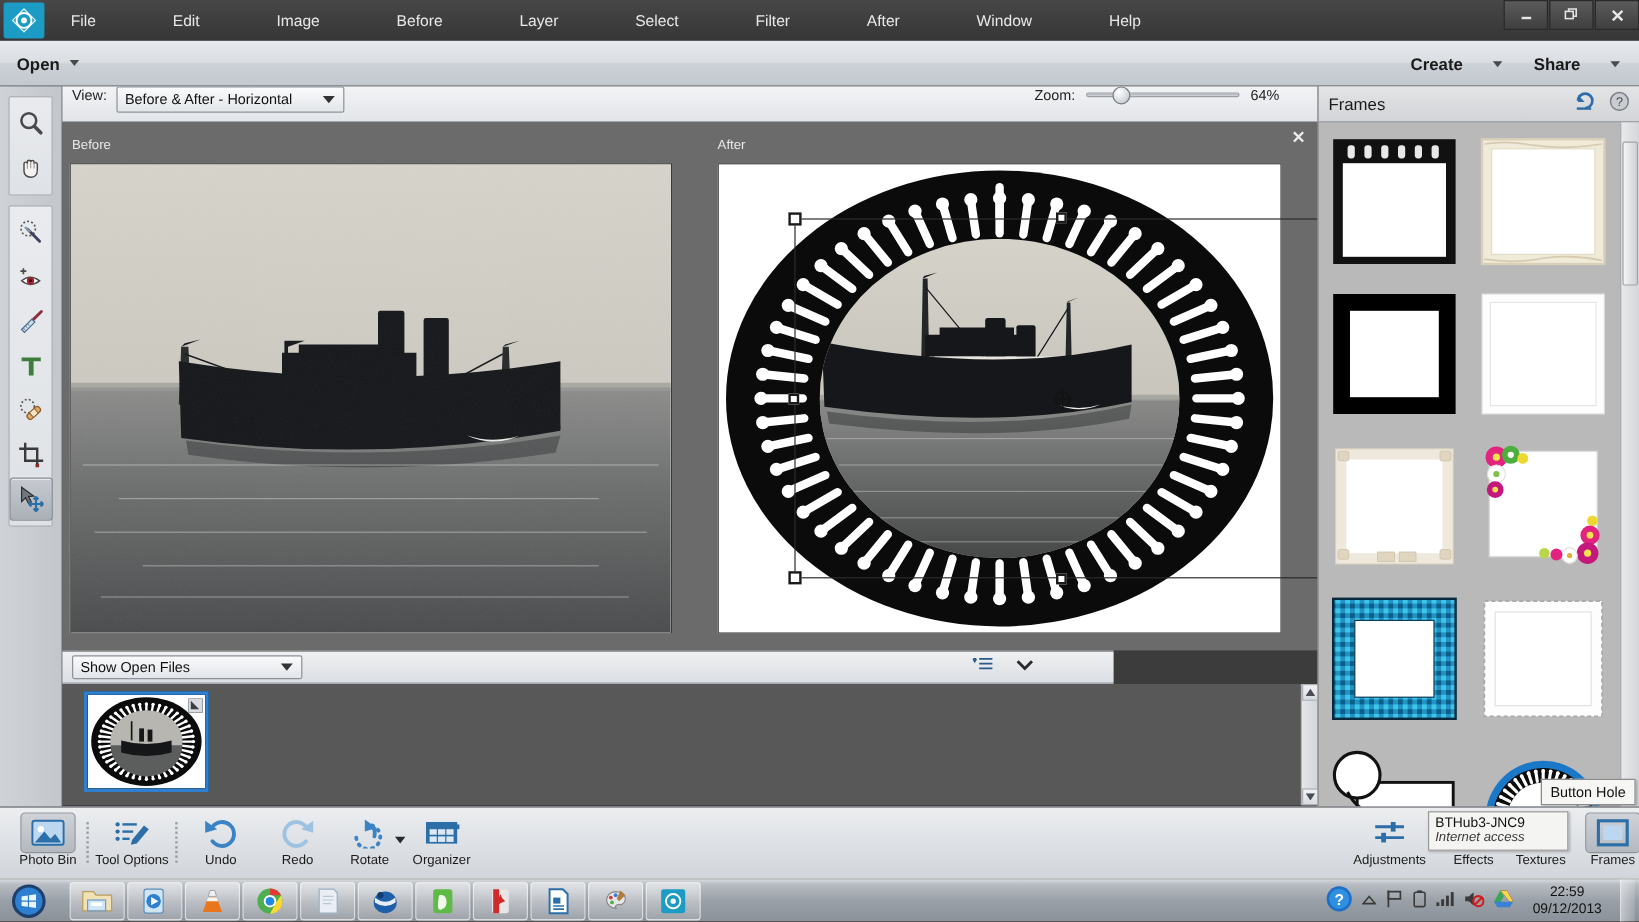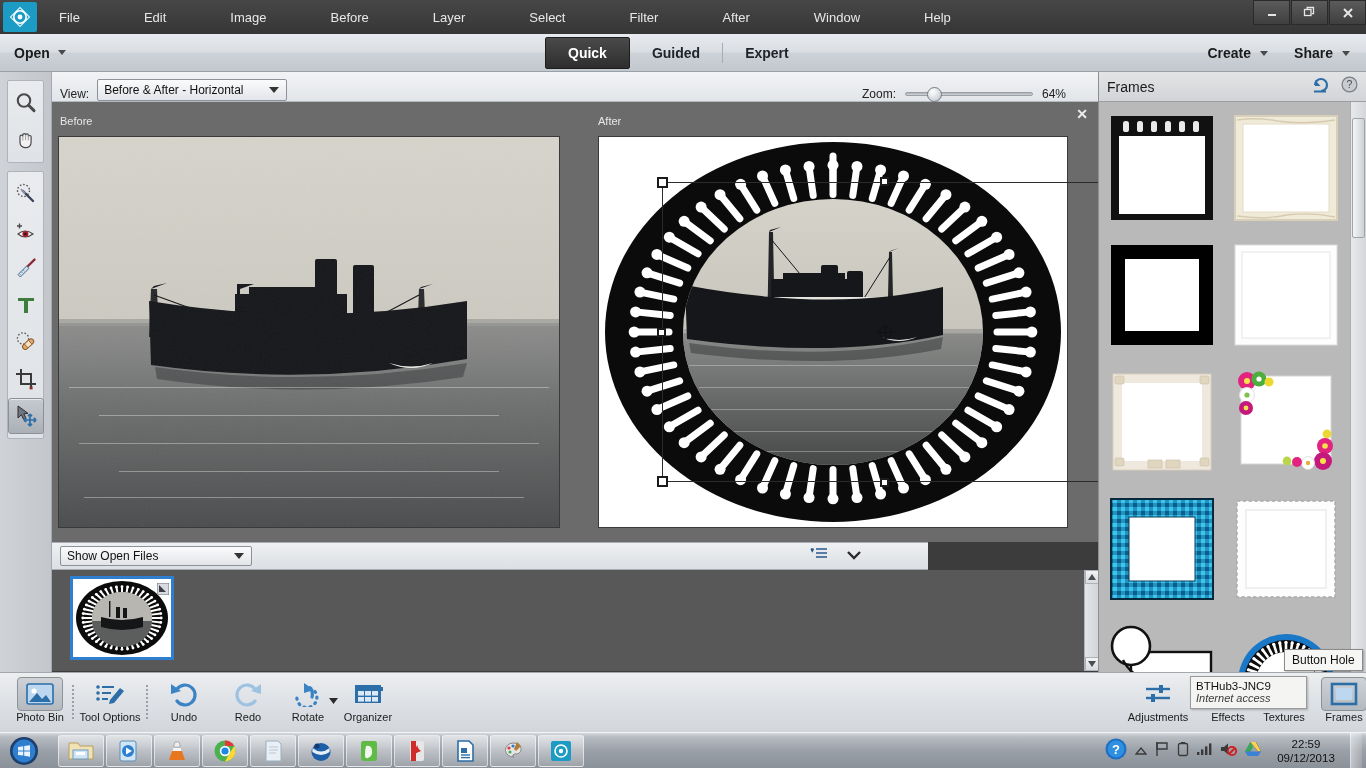--- a/index.html
+++ b/index.html
@@ -61,28 +61,28 @@
   }
   .modetab.active {
     background: linear-gradient(to bottom, #4a4a4a, #2e2e2e);
     color: #fff; border: 1px solid #1e1e1e; border-radius: 2px;
   }
   .modesep { width: 1px; background: #a8acb2; margin: 6px 0; }
   .rightactions {
     position: absolute; right: 16px; top: 0; height: 38px;
     display: flex; align-items: center; gap: 26px;
   }
-  .ract { display: flex; align-items: center; gap: 9px; font-size: 14px; font-weight: bold; color: #1a1a1a; }
+  .ract { display: flex; align-items: center; gap: 25px; font-size: 14px; font-weight: bold; color: #1a1a1a; }
 
   
   .optbar {
     position: absolute; left: 52px; top: 72px; width: 1046px; height: 30px;
     background: linear-gradient(to bottom, #f2f3f5, #e2e5e9);
     border-bottom: 1px solid #b4b9c0;
-    display: flex; align-items: flex-end;
+    display: flex; align-items: flex-start;
   }
   .lbl { font-size: 12px; color: #222; }
   .combo {
     height: 22px; border: 1px solid #8d9299; border-radius: 2px;
     background: linear-gradient(to bottom, #fbfbfc, #e2e5e9);
     display: flex; align-items: center; padding: 0 6px;
     font-size: 12px; color: #111; position: relative;
   }
   .combo .arrow {
     position: absolute; right: 7px; width: 0; height: 0;
@@ -323,32 +323,20 @@
           <path d="M2 2 L10 10 M10 2 L2 10" stroke="#e6e6e6" stroke-width="2" fill="none"></path>
         </svg>
       </div>
     </div>
   </div>
 
   <div class="modebar">
     <div class="open-btn">
       <span>Open</span>
       <span class="caret-dn"></span>
-    </div>
-    <div class="modetabs">
-      <div class="modetab active">
-        <span>Quick</span>
-      </div>
-      <div class="modetab">
-        <span>Guided</span>
-      </div>
-      <div class="modesep"></div>
-      <div class="modetab">
-        <span>Expert</span>
-      </div>
     </div>
     <div class="rightactions">
       <div class="ract">
         <span>Create</span>
         <span class="caret-dn"></span>
       </div>
       <div class="ract">
         <span>Share</span>
         <span class="caret-dn"></span>
       </div>

